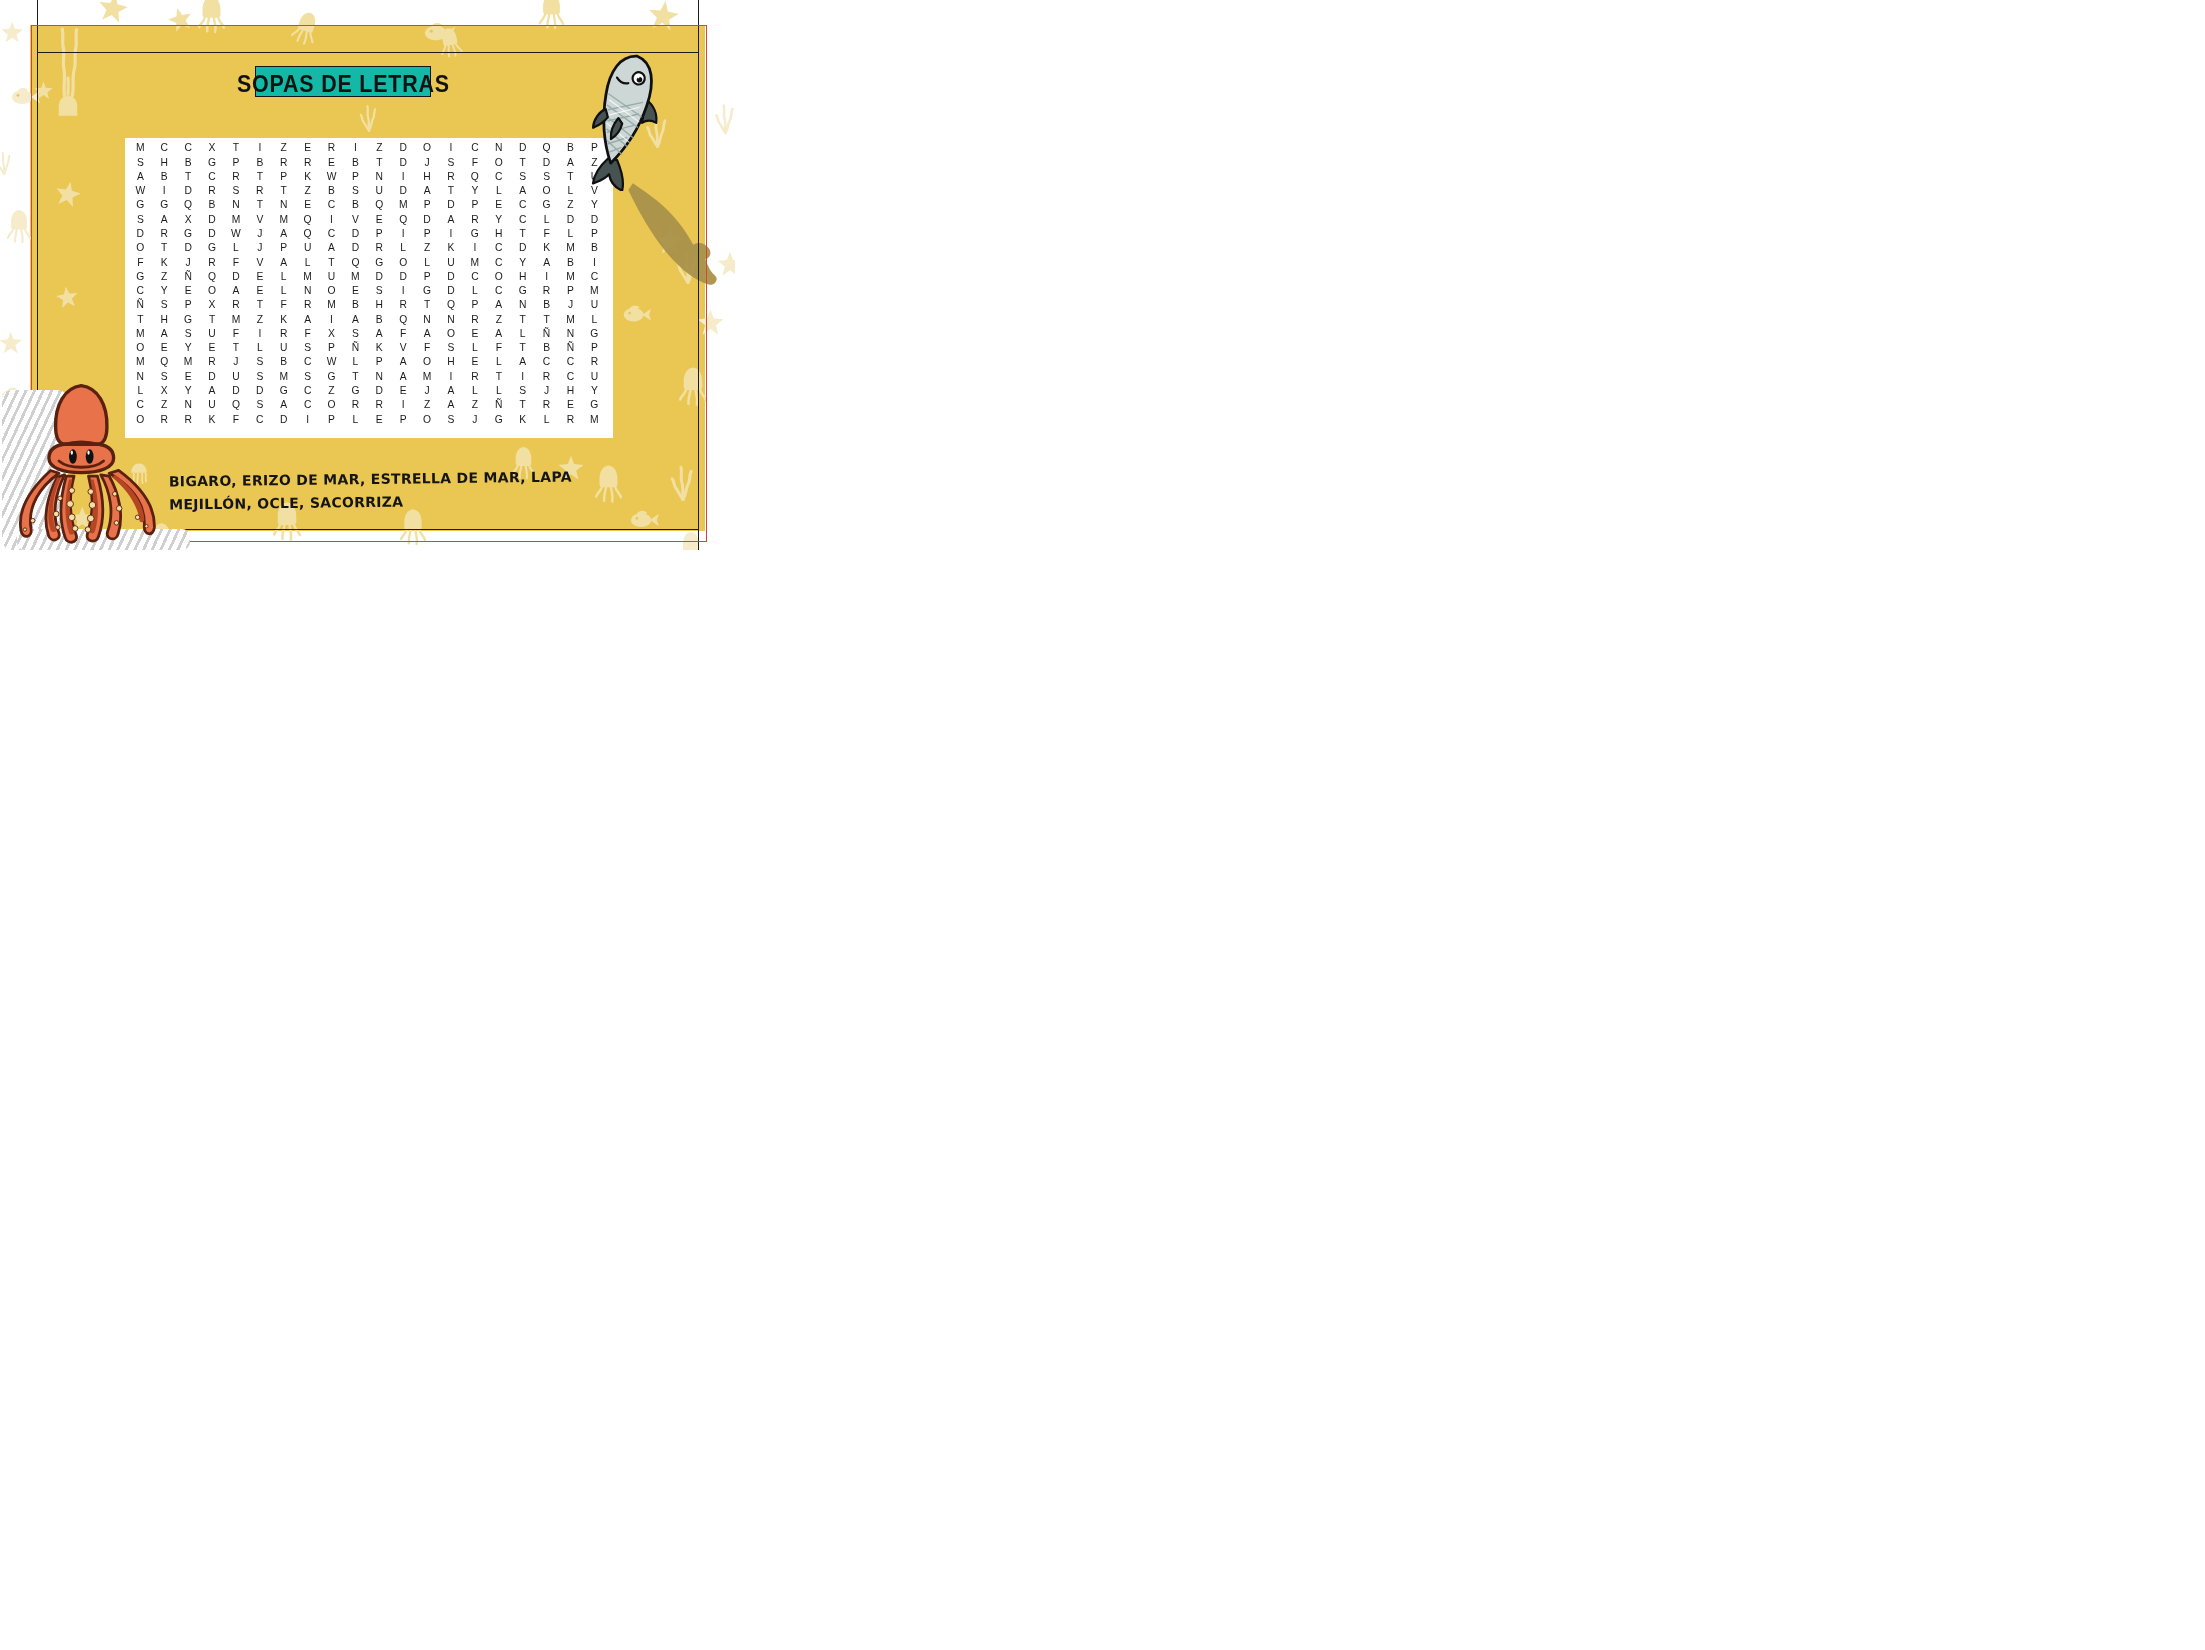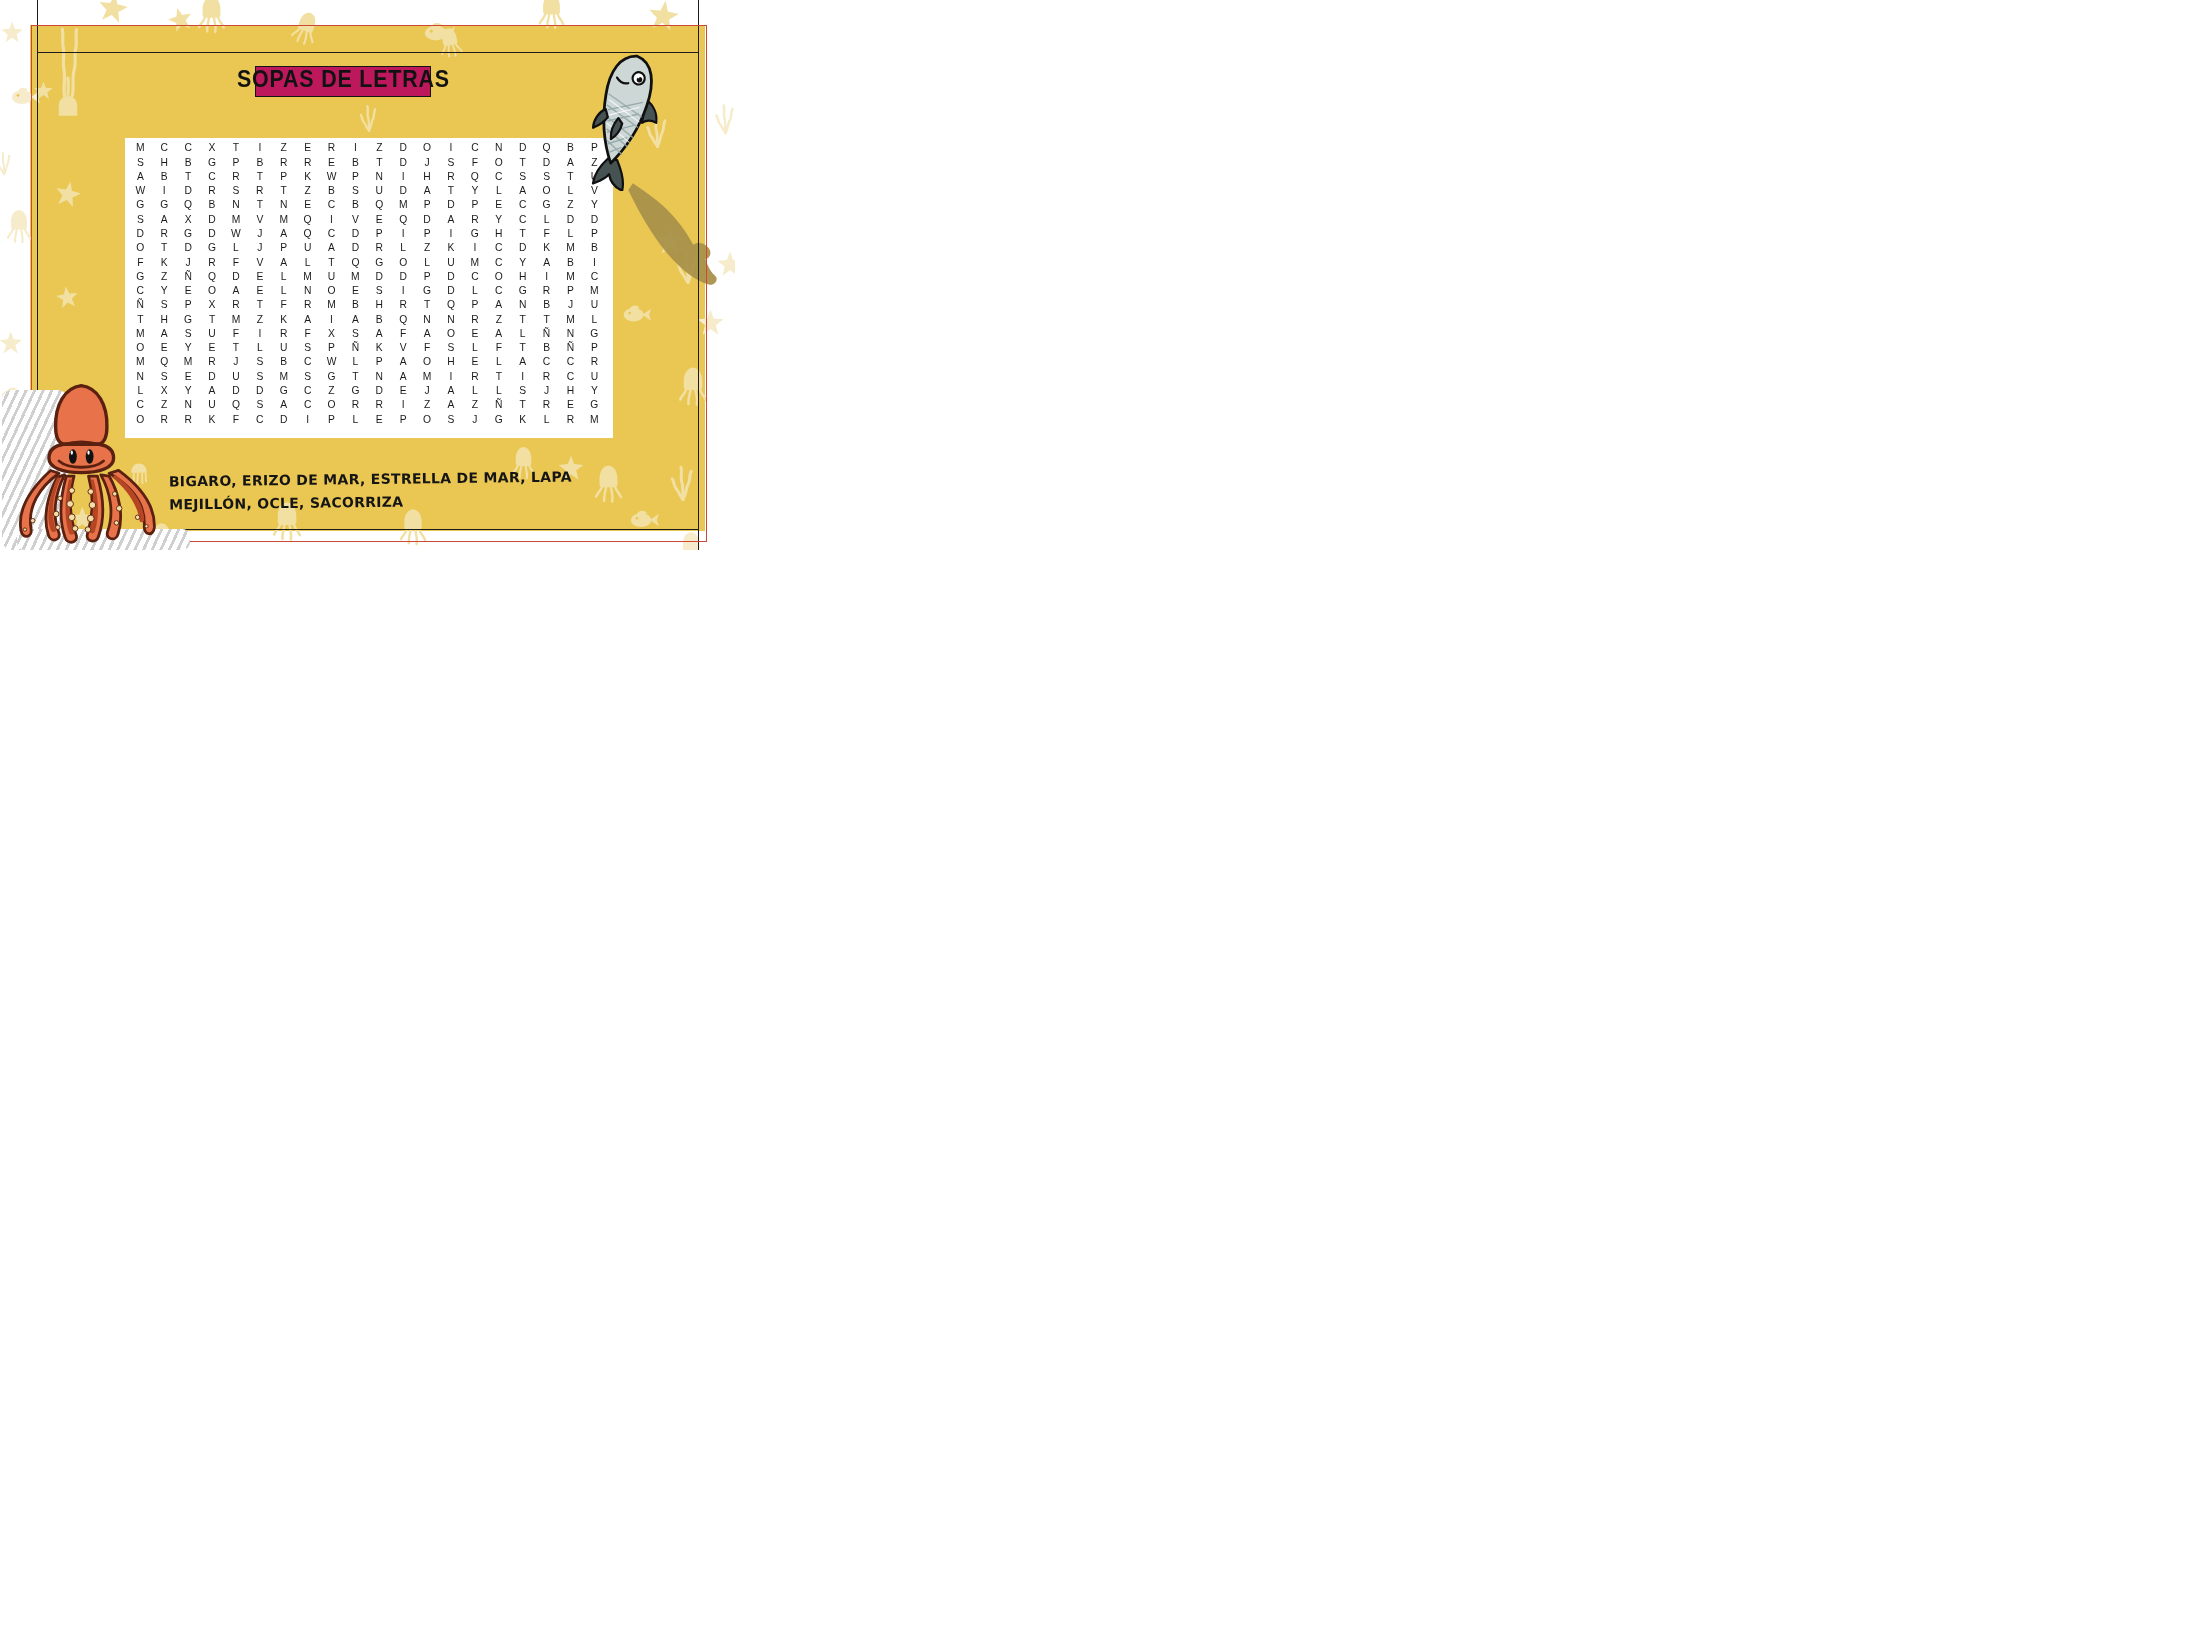--- a/index.html
+++ b/index.html
@@ -9,22 +9,22 @@
   
   .yellow-bg{position:absolute;left:30px;top:24.6px;width:675px;height:506px;}
   .deco{position:absolute;pointer-events:none;}
   .deco svg{display:block;overflow:visible;}
 
   .frame-vline{position:absolute;top:0;width:0.9px;height:550px;}
   .frame-hline{position:absolute;left:37px;width:662px;height:0.9px;}
   .red-border{position:absolute;left:31px;top:25px;width:676px;height:517px;border:0.9px solid;box-sizing:border-box;}
 
   
-  .title-box{position:absolute;left:255px;top:66px;width:176px;height:31px;background:#be185d;
-    border:1.1px solid #141414;box-sizing:border-box;display:flex;align-items:flex-start;justify-content:center;}
+  .title-box{position:absolute;left:255px;top:66px;width:176px;height:31px;background:#14b8a6;
+    border:1.1px solid #141414;box-sizing:border-box;display:flex;align-items:flex-end;justify-content:center;}
   .title-text{font-family:"Liberation Sans",sans-serif;font-weight:900;font-size:21px;letter-spacing:0.8px;
     transform:scale(1.02,1.12);white-space:nowrap;color:#121212;}
 
   
   .grid-box{position:absolute;left:125px;top:138px;width:488px;height:300px;background:#ffffff;
     box-sizing:border-box;padding:3.4px 6.7px 11.2px 3.4px;}
   .letter-grid{display:grid;width:100%;height:100%;grid-template-columns:repeat(20,1fr);grid-template-rows:repeat(20,1fr);}
   .letter-cell{display:flex;align-items:center;justify-content:center;font-family:"Liberation Sans",sans-serif;
     font-size:10.3px;font-weight:400;color:#1b1b1b;line-height:1;}
 

